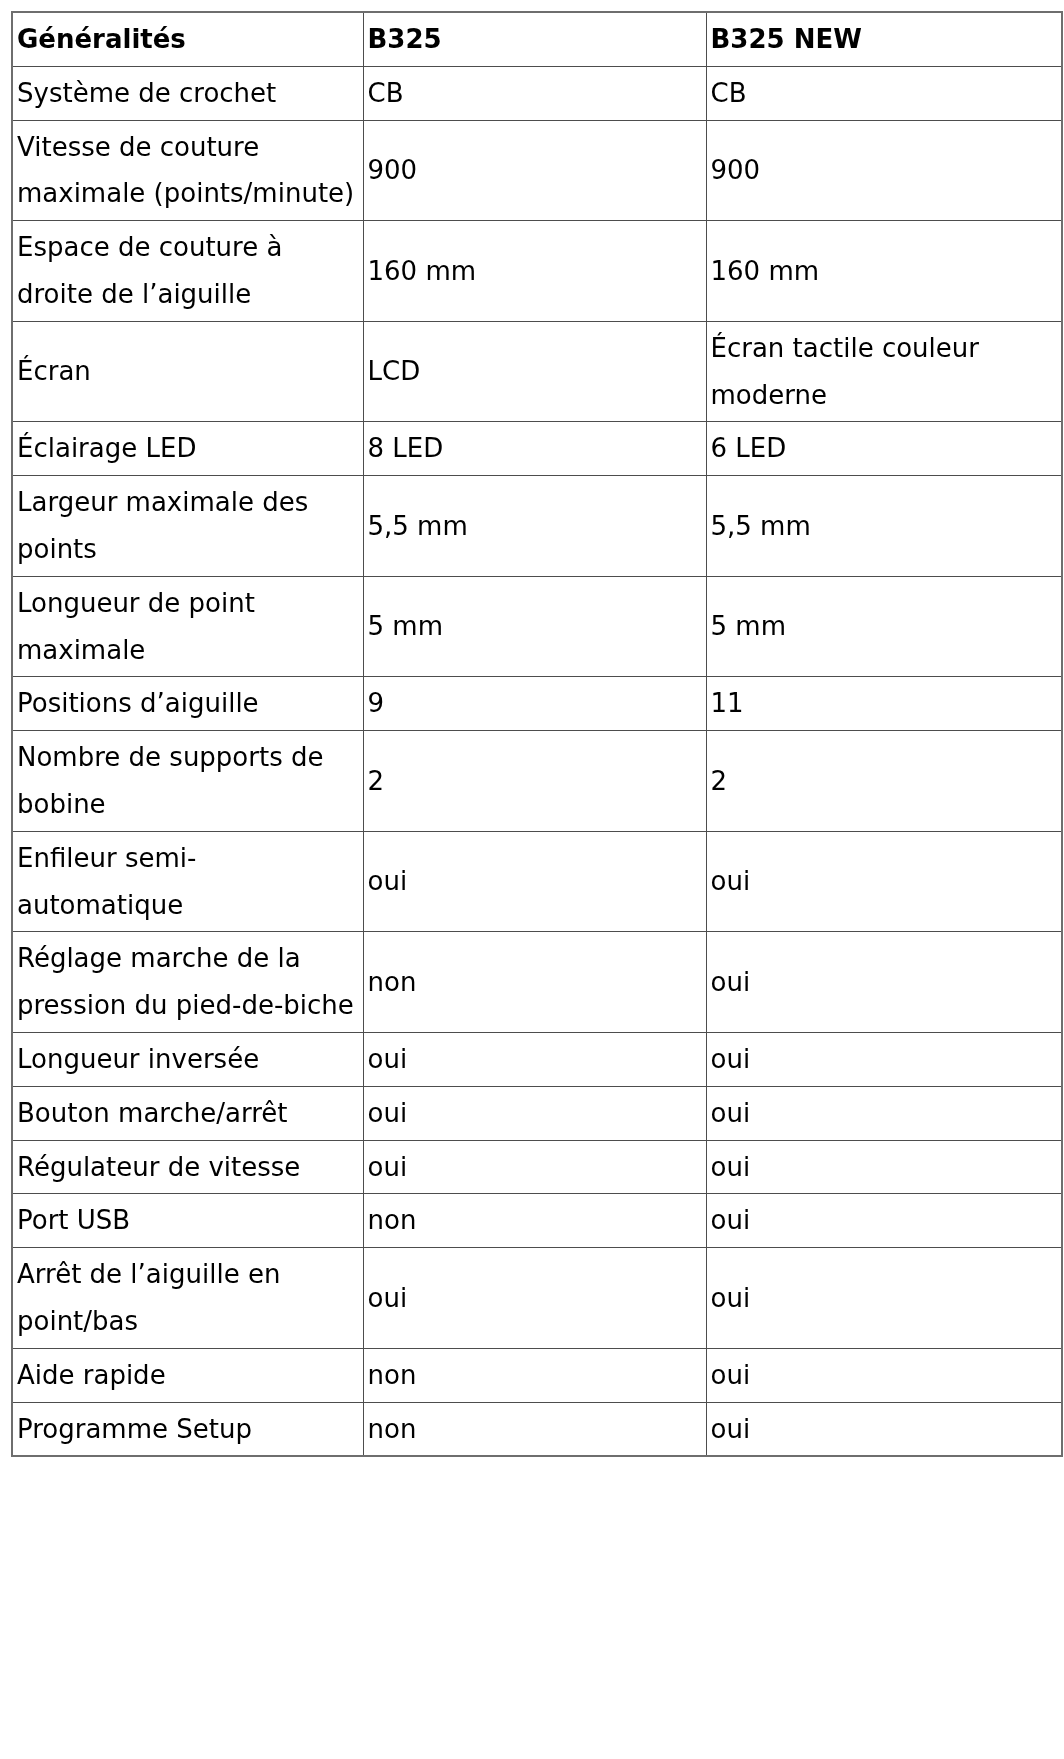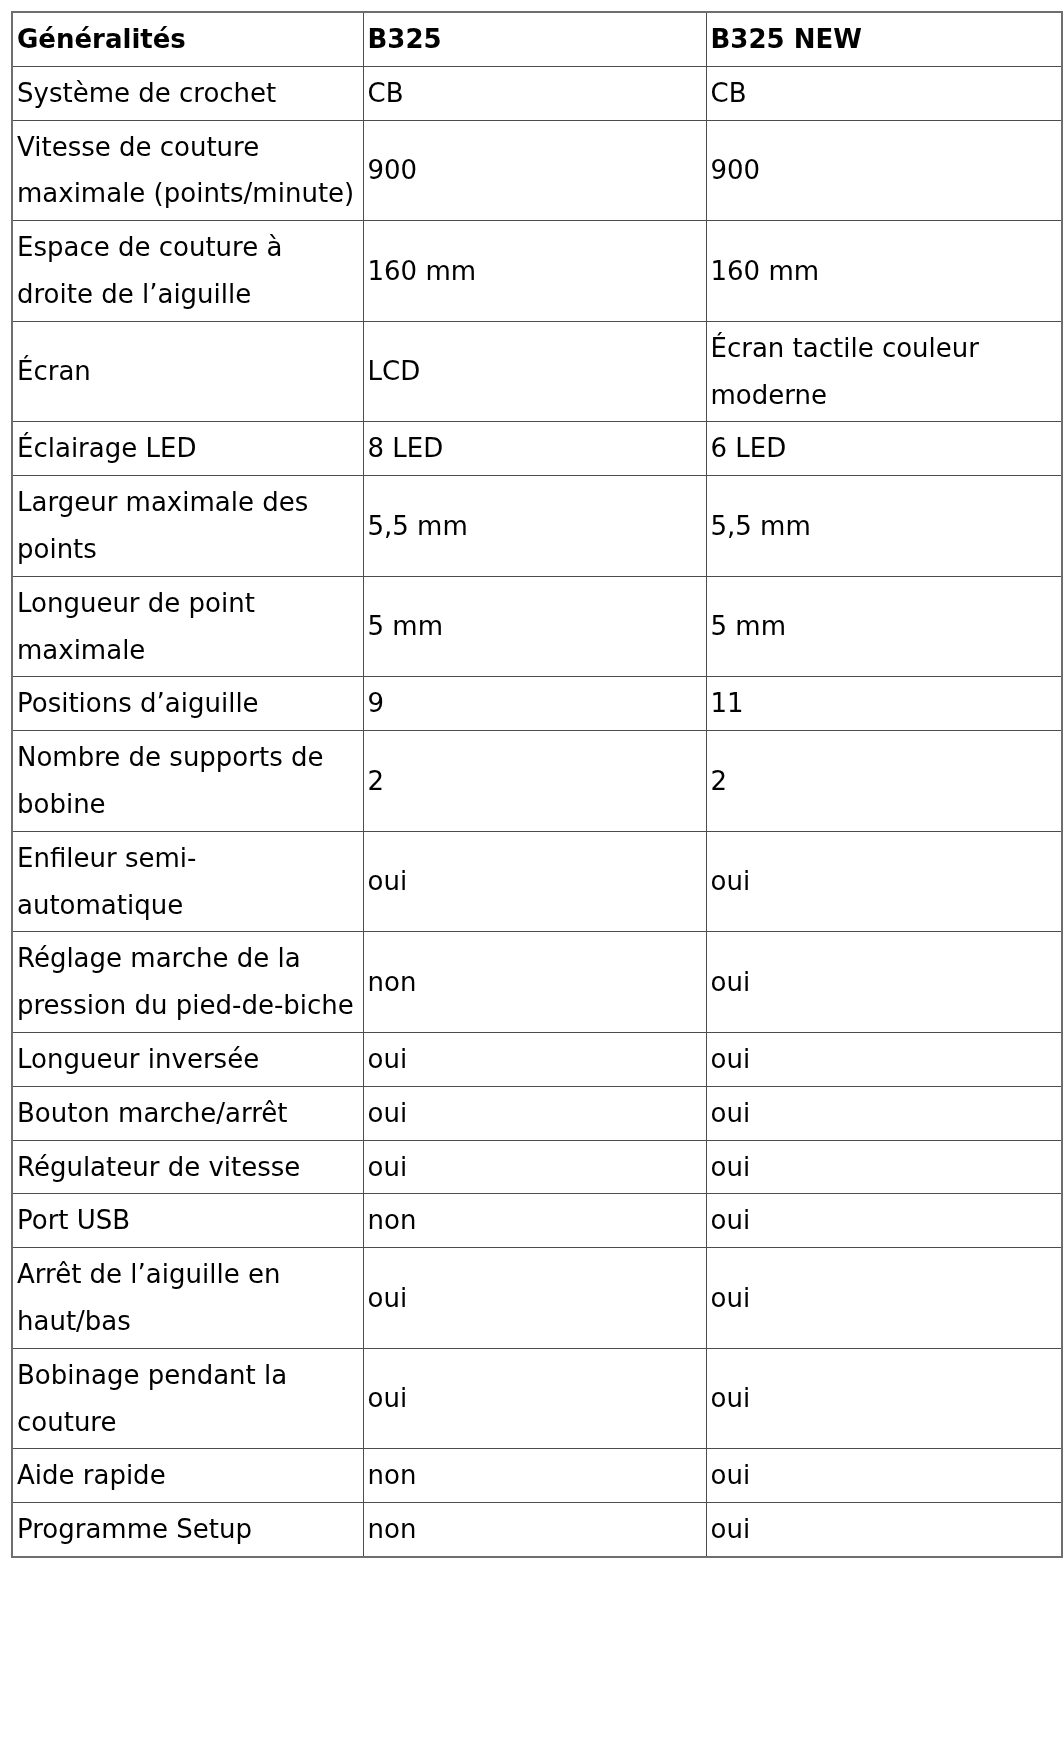--- a/index.html
+++ b/index.html
@@ -126,26 +126,21 @@
         <td>Régulateur de vitesse</td>
         <td>oui</td>
         <td>oui</td>
       </tr>
       <tr>
         <td>Port USB</td>
         <td>non</td>
         <td>oui</td>
       </tr>
       <tr>
-        <td>Arrêt de l’aiguille en haut/bas</td>
-        <td>oui</td>
-        <td>oui</td>
-      </tr>
-      <tr>
-        <td>Bobinage pendant la couture</td>
+        <td>Arrêt de l’aiguille en point/bas</td>
         <td>oui</td>
         <td>oui</td>
       </tr>
       <tr>
         <td>Aide rapide</td>
         <td>non</td>
         <td>oui</td>
       </tr>
       <tr>
         <td>Programme Setup</td>

